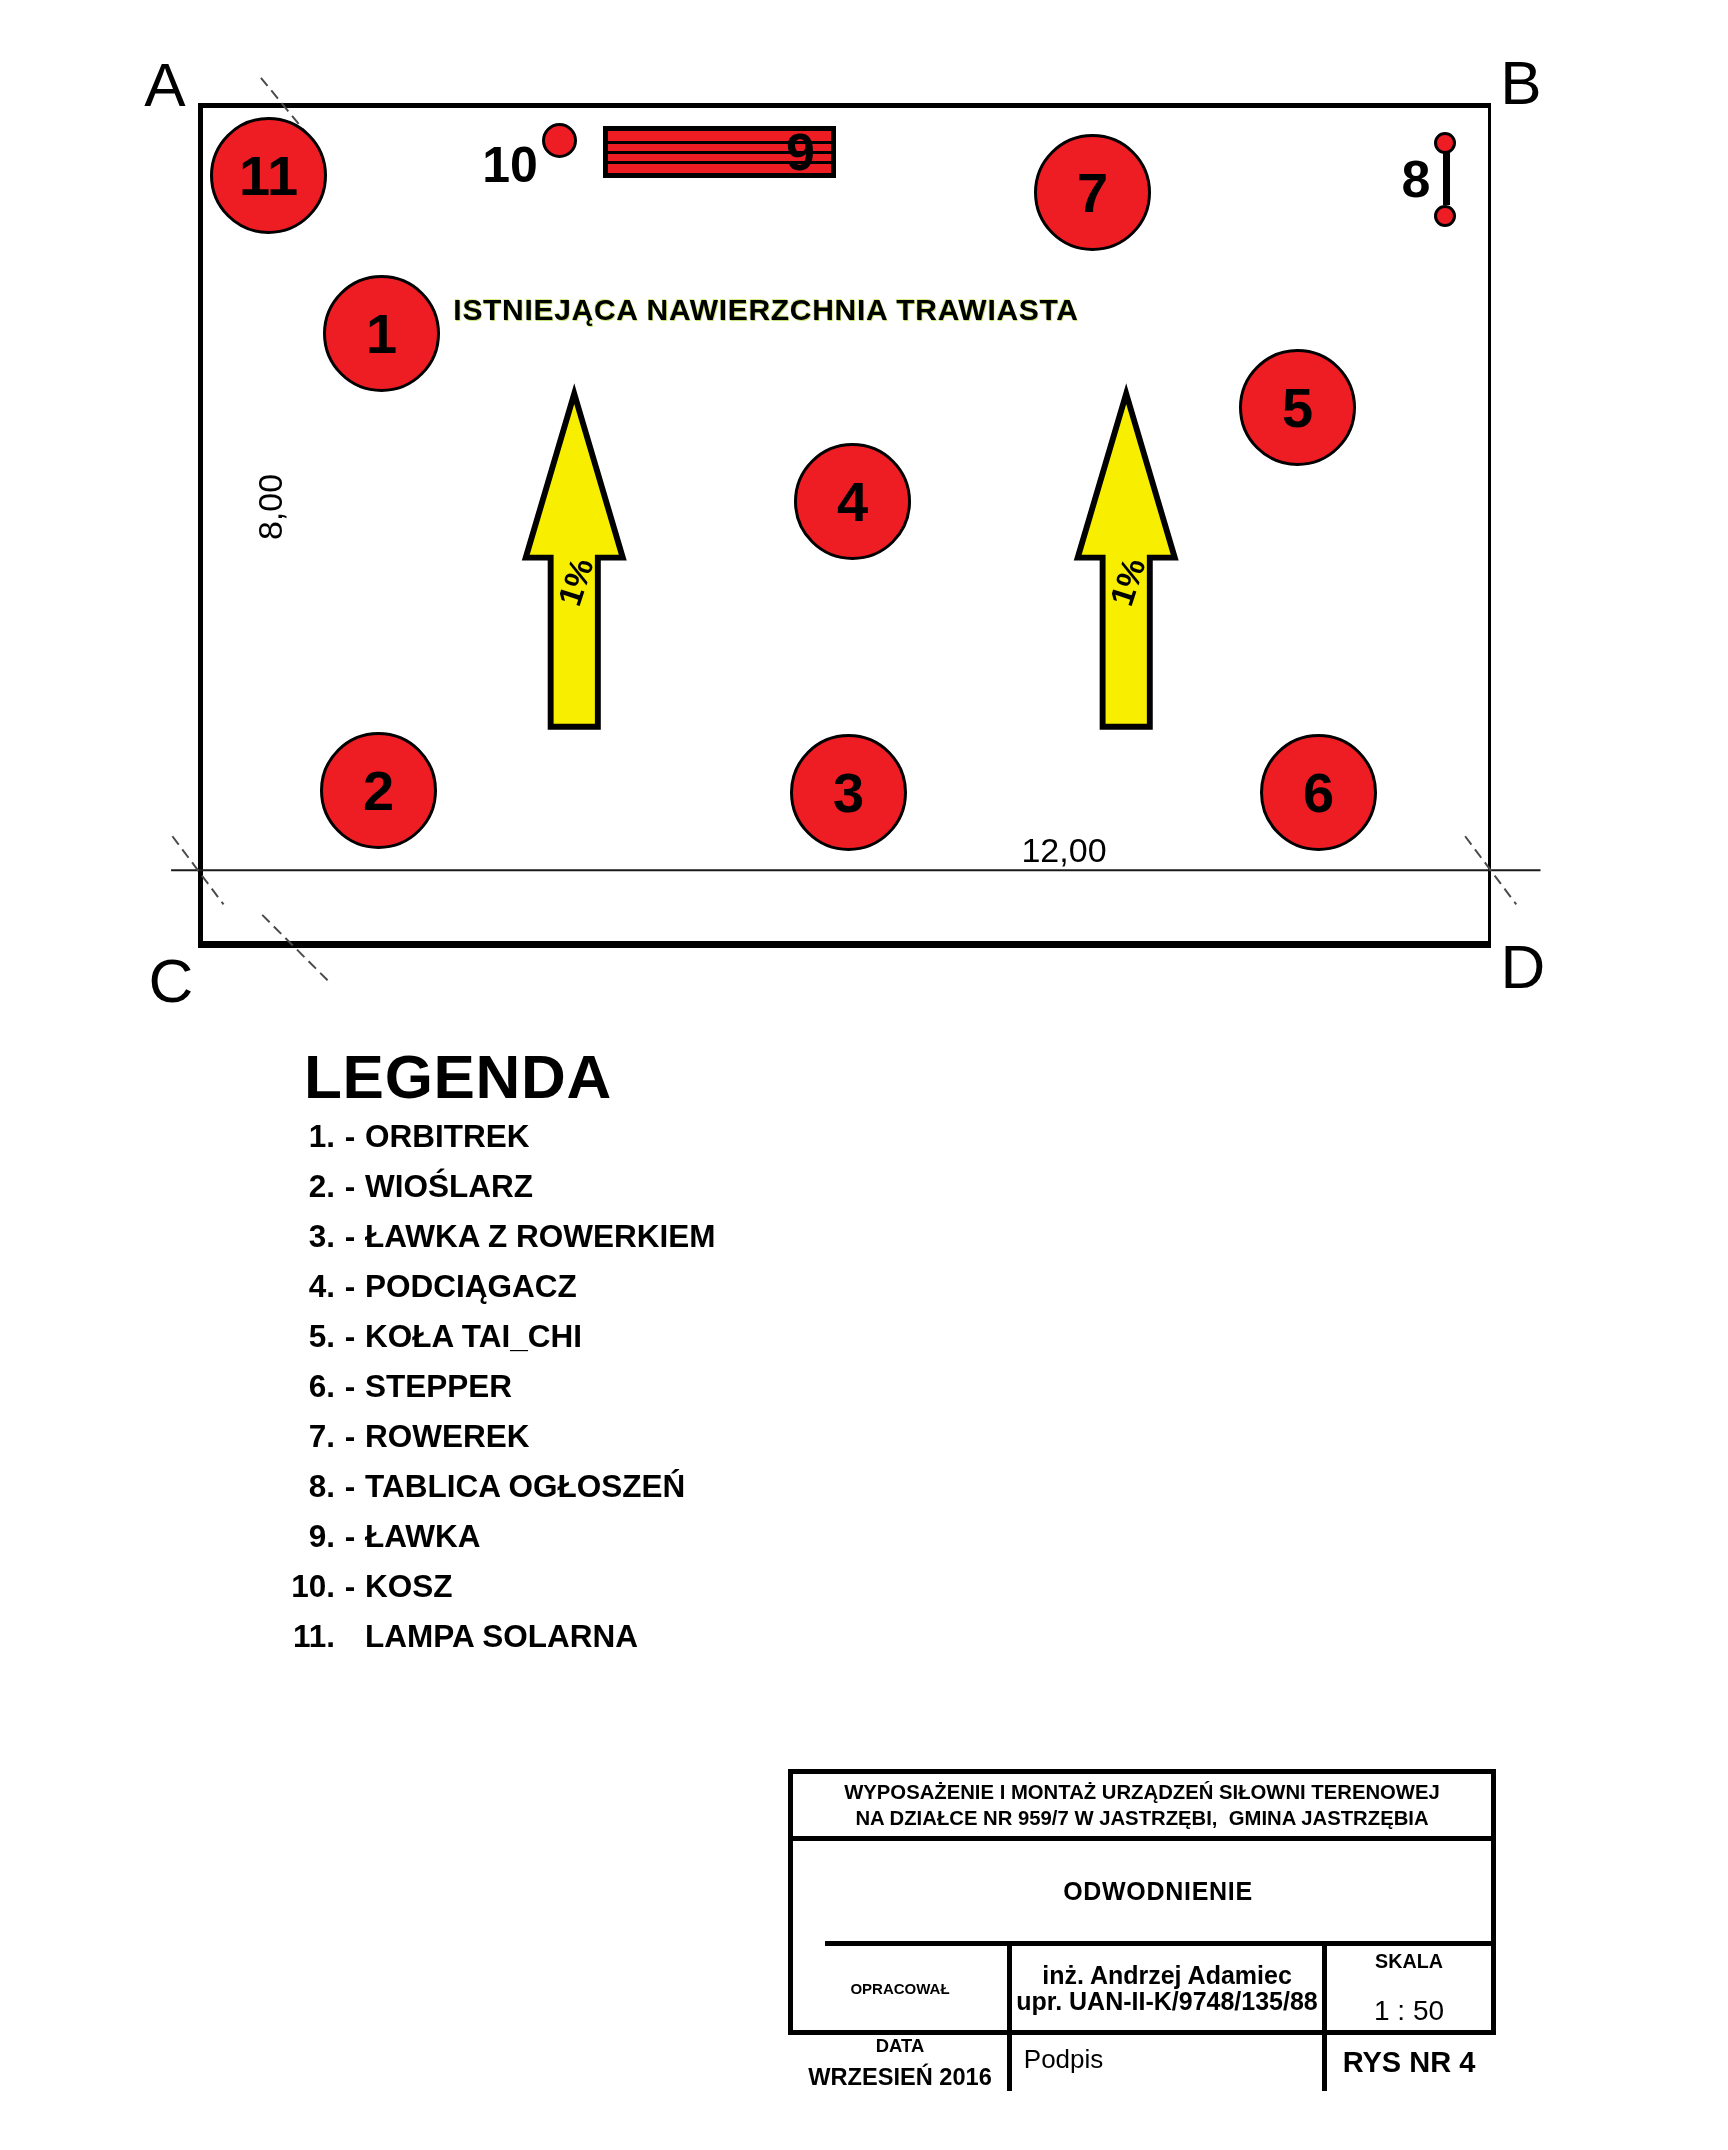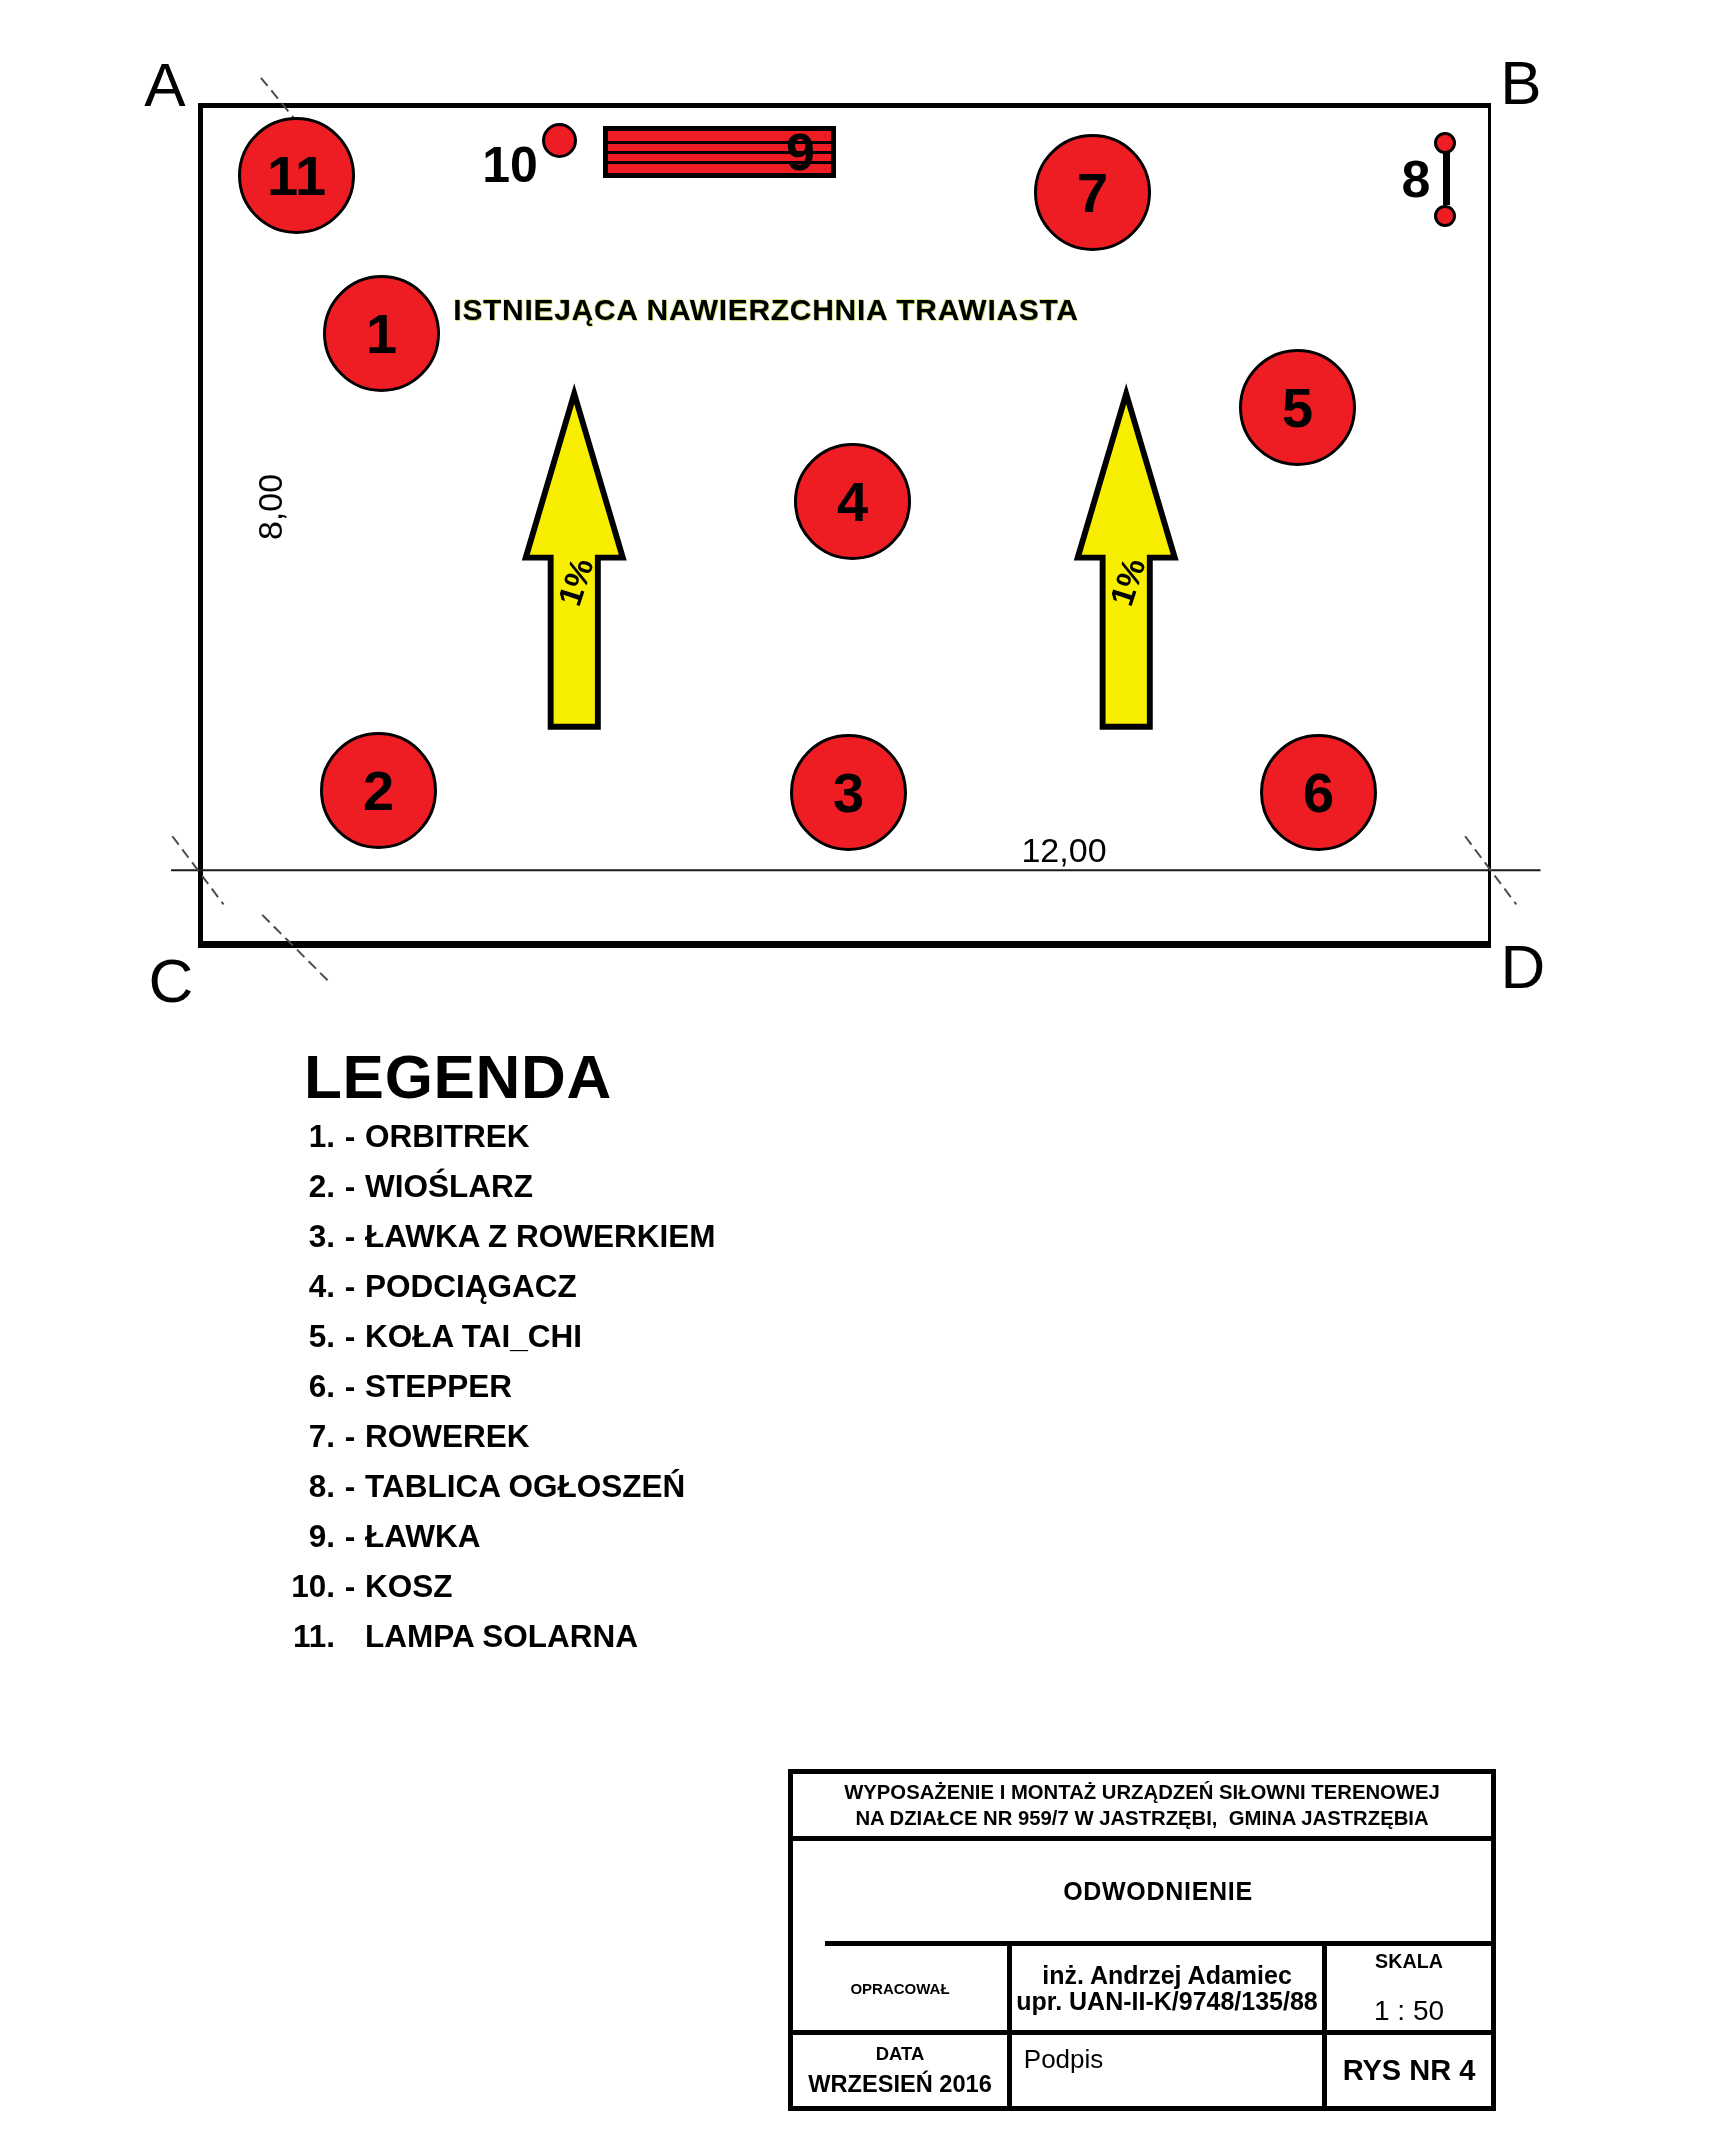--- a/index.html
+++ b/index.html
@@ -71,21 +71,21 @@
 
   
   .legend-title{left:304px;top:1041px;font-size:62px;font-weight:bold;letter-spacing:0.7px;}
   .legend-list{left:262px;top:1111px;width:787px;}
   .legend-row{display:flex;align-items:center;height:50px;font-size:31.5px;font-weight:bold;}
   .legend-num{width:73px;text-align:right;}
   .legend-sep{width:30px;text-align:center;}
 
   
   .title-block{
-    left:788px;top:1769px;width:708px;height:342px;
+    left:788px;top:1769px;width:708px;height:266px;
     border:5.2px solid var(--ink);background:#fff;
     display:grid;grid-template-rows:67px 105px 89px auto;
   }
   .tb-row{border-bottom:5.2px solid var(--ink);}
   .tb-row:last-child{border-bottom:none;}
   .tb-title{display:flex;flex-direction:column;align-items:center;justify-content:center;
     font-size:20.3px;font-weight:bold;line-height:26px;text-align:center;}
   .tb-drawing{display:flex;align-items:center;justify-content:center;
     font-size:25px;font-weight:bold;letter-spacing:0.7px;margin-left:32px;}
   .tb-cols{display:grid;grid-template-columns:219px 315px auto;}
@@ -117,21 +117,21 @@
 <svg class="overlay" width="1728" height="2151" viewBox="0 0 2636 3280">
   <polygon points="876,600 950,850 912,850 912,1108 840,1108 840,850 802,850" fill="#f8ee00" stroke="#000" stroke-width="9"></polygon>
   <polygon points="1718,600 1792,850 1754,850 1754,1108 1682,1108 1682,850 1644,850" fill="#f8ee00" stroke="#000" stroke-width="9"></polygon>
   <line x1="261" y1="1327" x2="2350" y2="1327" stroke="#1a1a1a" stroke-width="3"></line>
   <line x1="398" y1="118" x2="470" y2="206" stroke="#4a4a4a" stroke-width="3" stroke-dasharray="16 9"></line>
   <line x1="263" y1="1275" x2="341" y2="1379" stroke="#4a4a4a" stroke-width="3" stroke-dasharray="16 9"></line>
   <line x1="2235" y1="1275" x2="2313" y2="1379" stroke="#4a4a4a" stroke-width="3" stroke-dasharray="16 9"></line>
   <line x1="400" y1="1395" x2="505" y2="1500" stroke="#4a4a4a" stroke-width="3" stroke-dasharray="16 9"></line>
 </svg>
 
-<div class="abs eq-circle" style="left:238px;top:117px;">
+<div class="abs eq-circle" style="left:210px;top:117px;">
     <span class="marker-num">11</span>
   </div>
 <div class="abs eq-circle" style="left:323px;top:275px;">
     <span class="marker-num">1</span>
   </div>
 <div class="abs eq-circle" style="left:1034px;top:134px;">
     <span class="marker-num">7</span>
   </div>
 <div class="abs eq-circle" style="left:1239px;top:349px;">
     <span class="marker-num">5</span>

